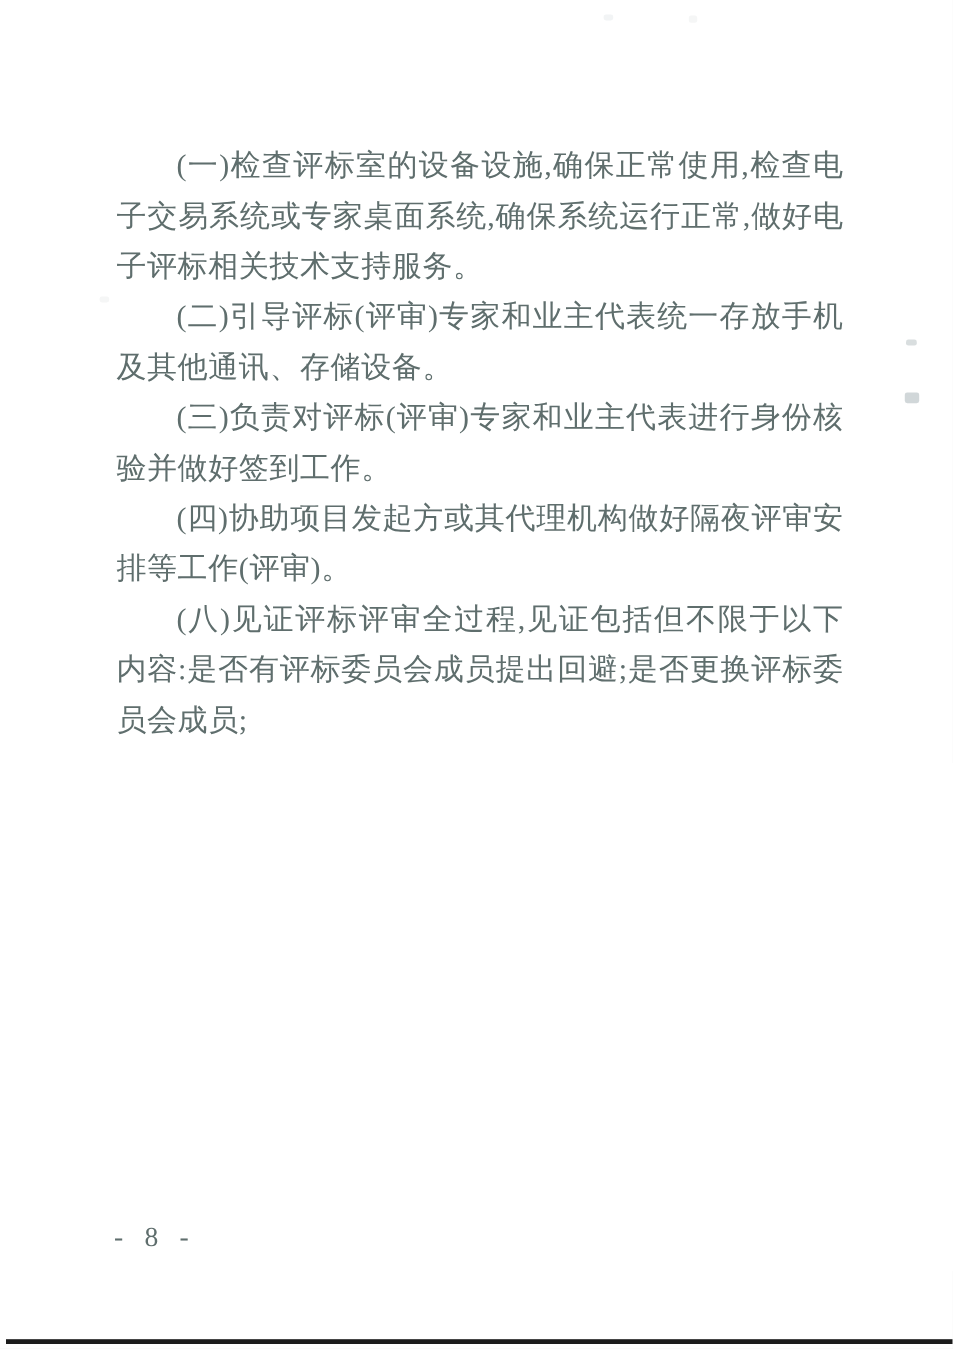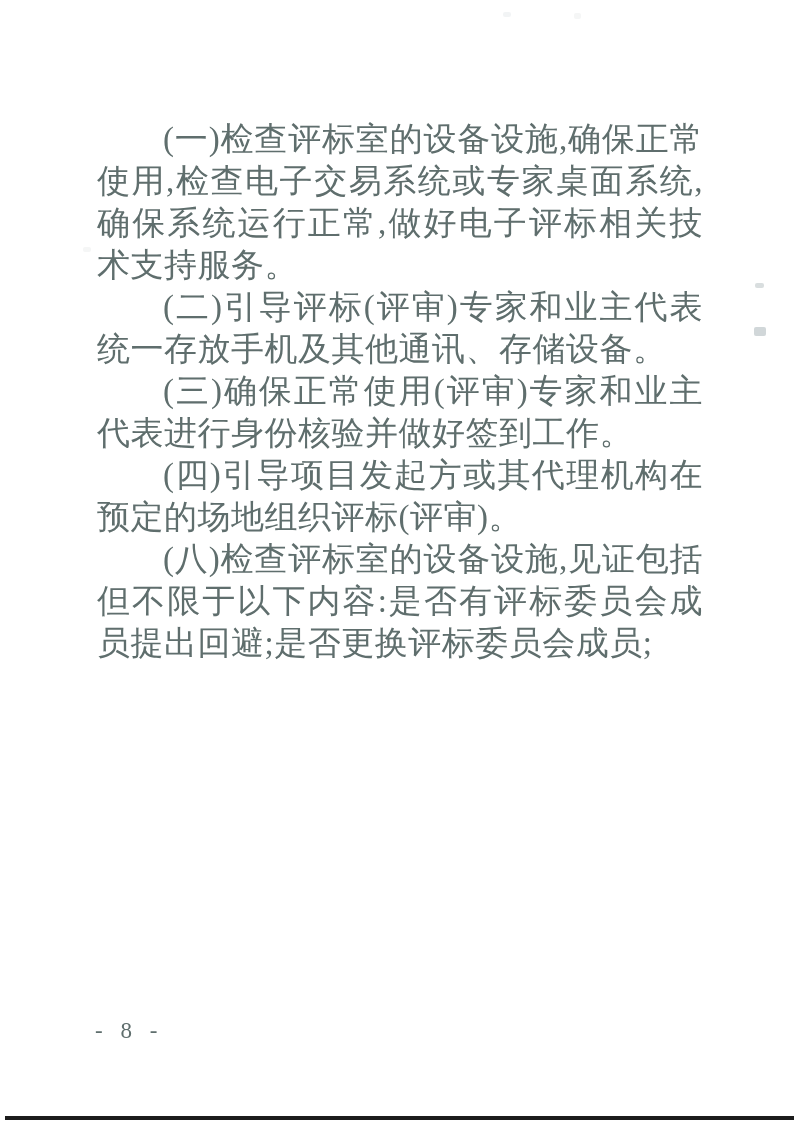--- a/index.html
+++ b/index.html
@@ -17,21 +17,21 @@
     margin:0 auto;
     overflow:hidden;
     font-family:"Liberation Serif","DejaVu Serif",serif;
   }
   .content{
     position:absolute;
     left:97px;
     top:118px;
     width:606px;
     color:var(--ink);
-    font-size:33px;
+    font-size:25px;
     line-height:42px;
     letter-spacing:0.5px;
     text-align:justify;
     text-justify:inter-ideograph;
   }
   .content p{
     text-indent:2em;
     margin:0;
   }
   .page-number{
@@ -63,23 +63,23 @@
   .speck.s5{left:83px;top:247px;width:8px;height:5px;opacity:.15;}
 </style>
 </head>
 <body>
 
 <div class="page">
 
   <div class="content">
     <p>(一)检查评标室的设备设施,确保正常使用,检查电子交易系统或专家桌面系统,确保系统运行正常,做好电子评标相关技术支持服务。</p>
     <p>(二)引导评标(评审)专家和业主代表统一存放手机及其他通讯、存储设备。</p>
-    <p>(三)确保正常使用(评审)专家和业主代表进行身份核验并做好签到工作。</p>
-    <p>(四)引导项目发起方或其代理机构在预定的场地组织评标(评审)。</p>
-    <p>(八)检查评标室的设备设施,见证包括但不限于以下内容:是否有评标委员会成员提出回避;是否更换评标委员会成员;</p>
+    <p>(三)负责对评标(评审)专家和业主代表进行身份核验并做好签到工作。</p>
+    <p>(四)协助项目发起方或其代理机构做好隔夜评审安排等工作(评审)。</p>
+    <p>(八)见证评标评审全过程,见证包括但不限于以下内容:是否有评标委员会成员提出回避;是否更换评标委员会成员;</p>
   </div>
 
   <div class="page-number">- 8 -</div>
 
   <div class="edge-line"></div>
 
   <div class="speck s1"></div>
   <div class="speck s2"></div>
   <div class="speck s3"></div>
   <div class="speck s4"></div>

